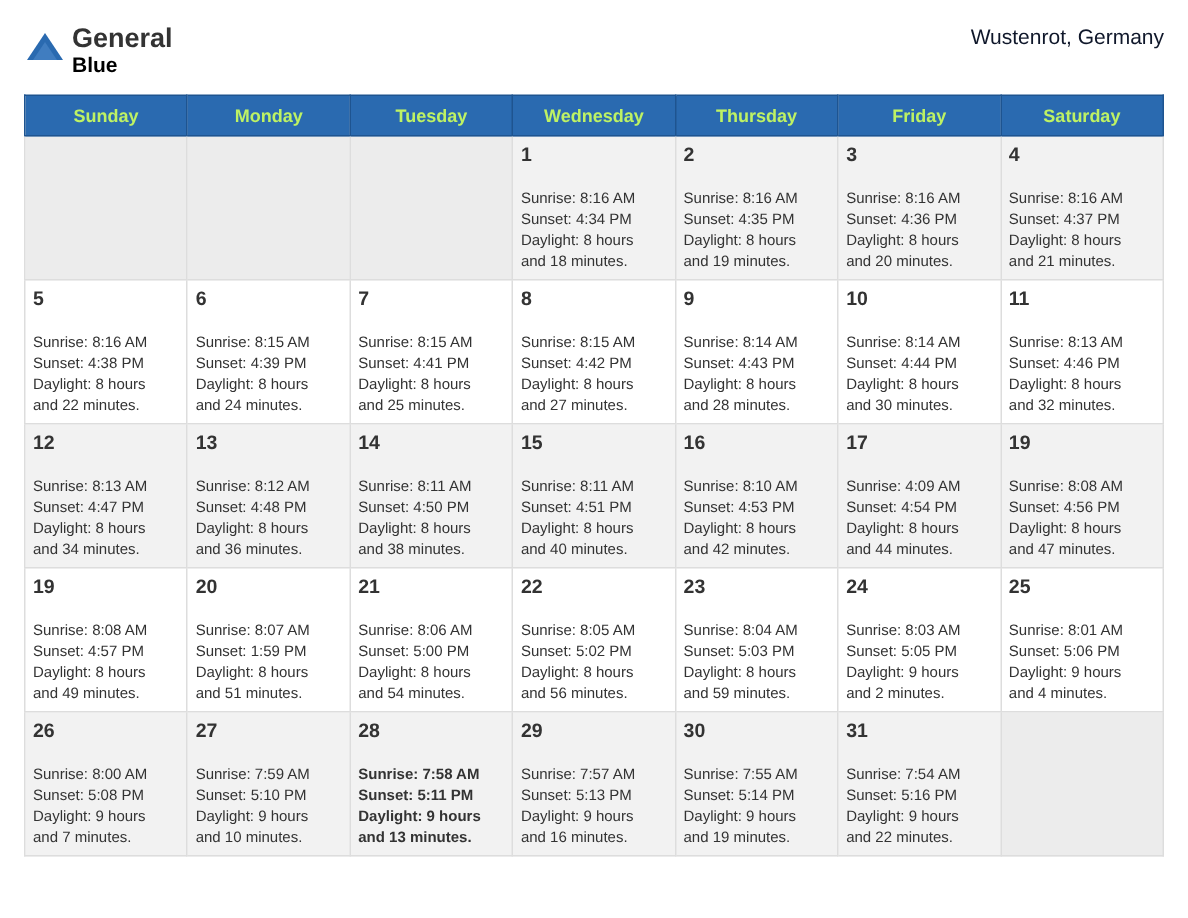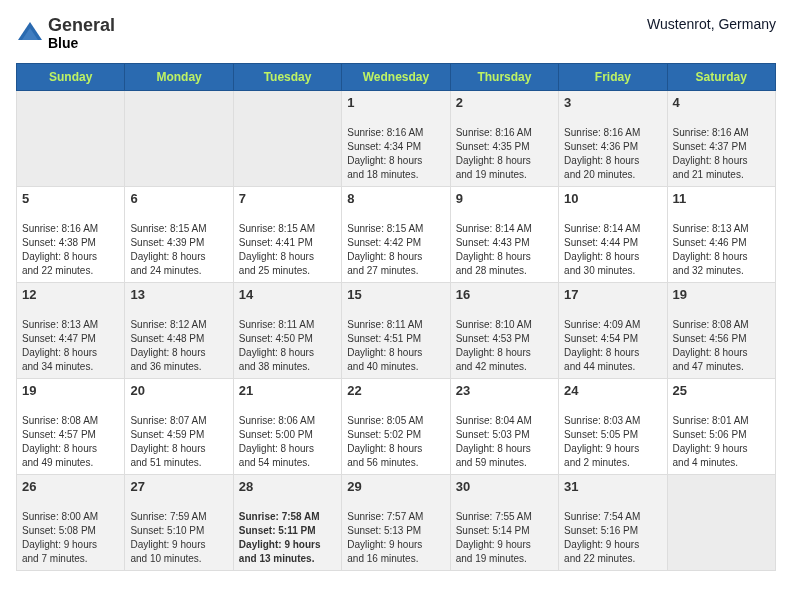--- a/index.html
+++ b/index.html
@@ -268,21 +268,21 @@
         <td>
           <div class="day-num">19</div>
           <div class="day-info" style="white-space: pre-line;">Sunrise: 8:08 AM
 Sunset: 4:57 PM
 Daylight: 8 hours
 and 49 minutes.</div>
         </td>
         <td>
           <div class="day-num">20</div>
           <div class="day-info" style="white-space: pre-line;">Sunrise: 8:07 AM
-Sunset: 4:59 PM
+Sunset: 1:59 PM
 Daylight: 8 hours
 and 51 minutes.</div>
         </td>
         <td>
           <div class="day-num">21</div>
           <div class="day-info" style="white-space: pre-line;">Sunrise: 8:06 AM
 Sunset: 5:00 PM
 Daylight: 8 hours
 and 54 minutes.</div>
         </td>

